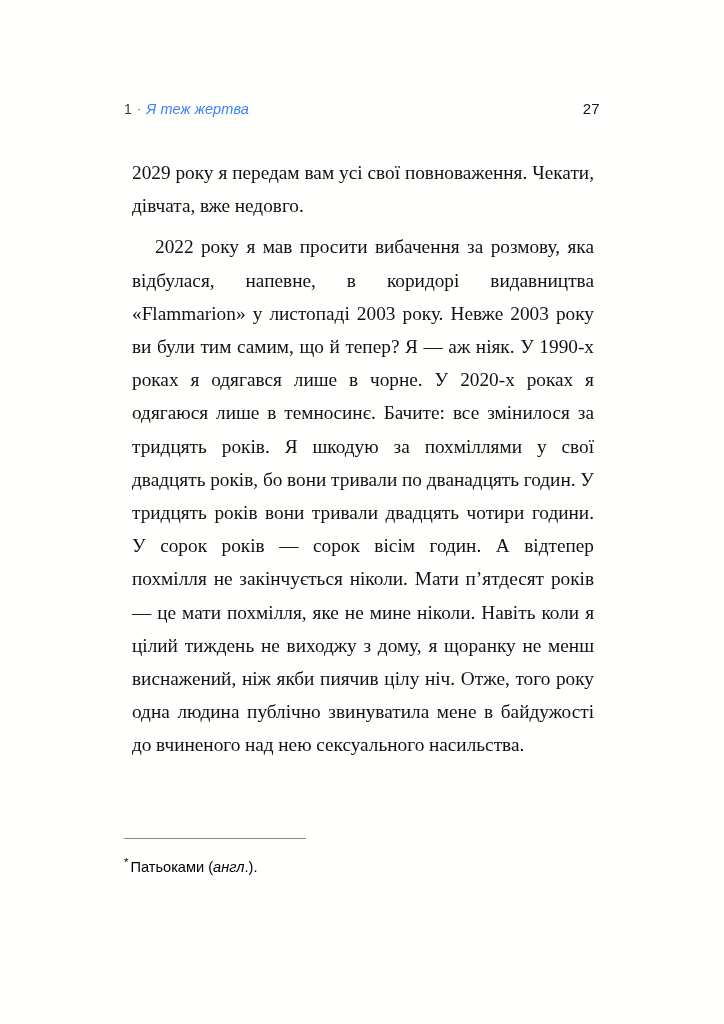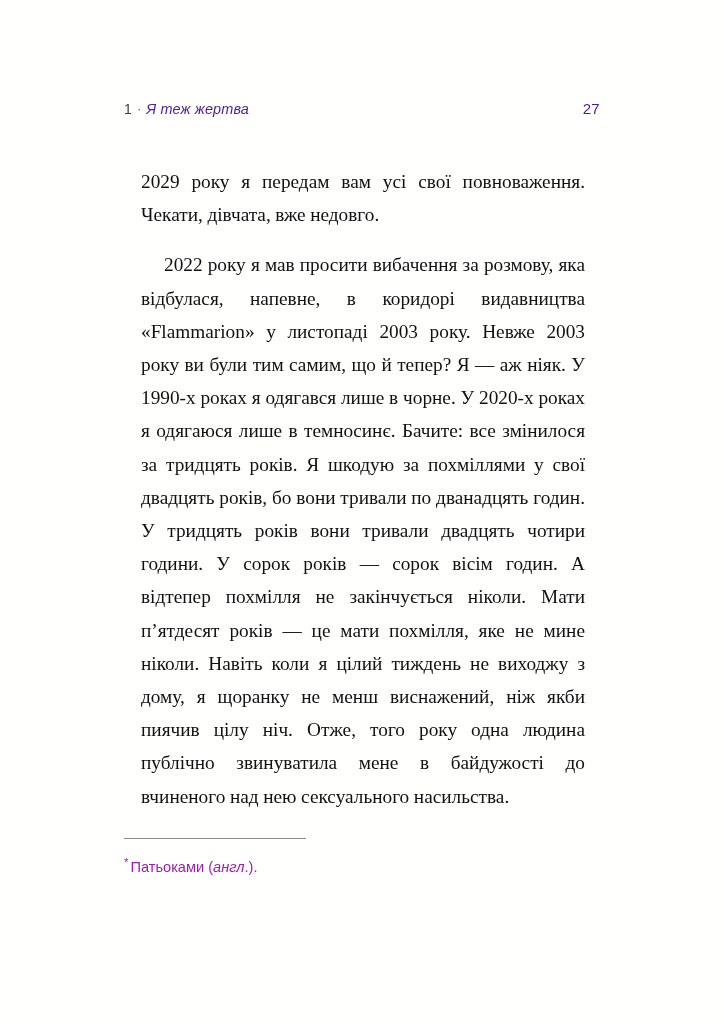--- a/index.html
+++ b/index.html
@@ -52,39 +52,39 @@
   .head-sep {
     font-style: normal;
     font-size: 13px;
     color: #555;
     position: relative;
     top: -1px;
   }
   .chapter-title {
     font-style: italic;
     font-size: 14.5px;
-    color: #4c1d95;
+    color: #3b82f6;
   }
   .folio {
     font-style: normal;
     font-size: 15px;
-    color: #4c1d95;
+    color: #0f172a;
     letter-spacing: 0.3px;
   }
 
   
   .textblock {
     position: absolute;
     left: 124px;
     top: 148px;
     width: 478px;
   }
 
   .para {
-    margin: 17px;
+    margin: 8px;
     font-size: 19.3px;
     line-height: 33.2px;
     text-align: justify;
     text-align-last: left;
     hyphens: manual;
     -webkit-hyphens: manual;
     word-spacing: -0.2px;
     color: #111111;
   }
   .para.indent {
@@ -113,21 +113,21 @@
     background: #8a8a8a;
     border: 0;
     margin: 0;
   }
   .footnote {
     margin: 0;
     padding-top: 18px;
     font-family: "Liberation Sans", "DejaVu Sans", sans-serif;
     font-size: 14.6px;
     line-height: 21px;
-    color: #a21caf;
+    color: #000000;
     white-space: nowrap;
   }
   .footnote .fn-star {
     vertical-align: super;
     font-size: 0.78em;
     line-height: 0;
     margin-right: 2px;
   }
   .footnote .it {
     font-style: italic;

